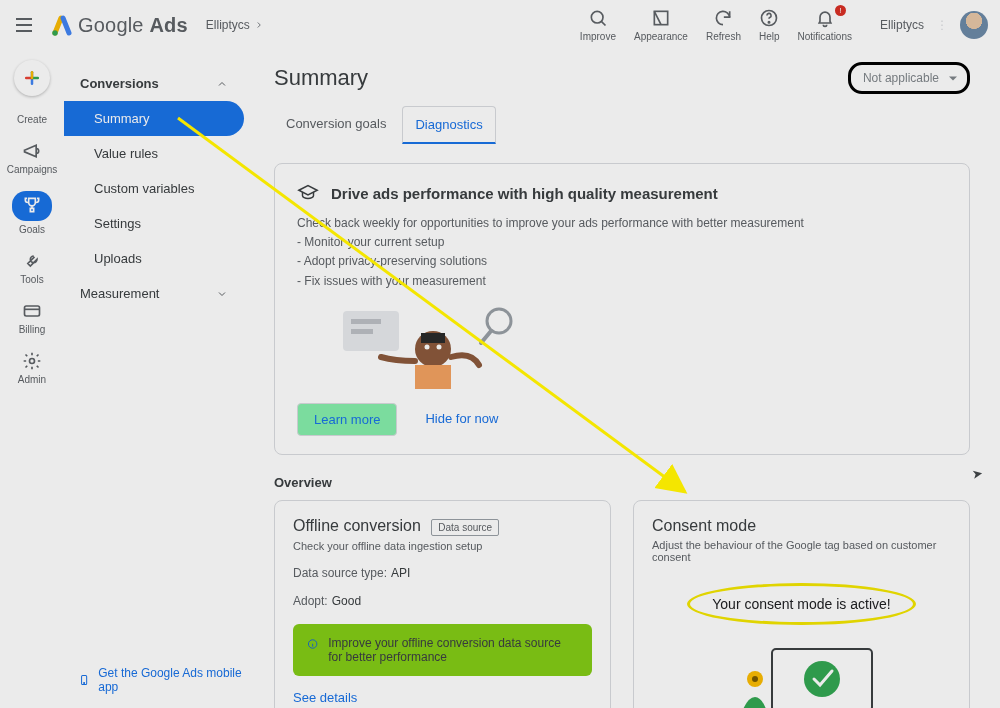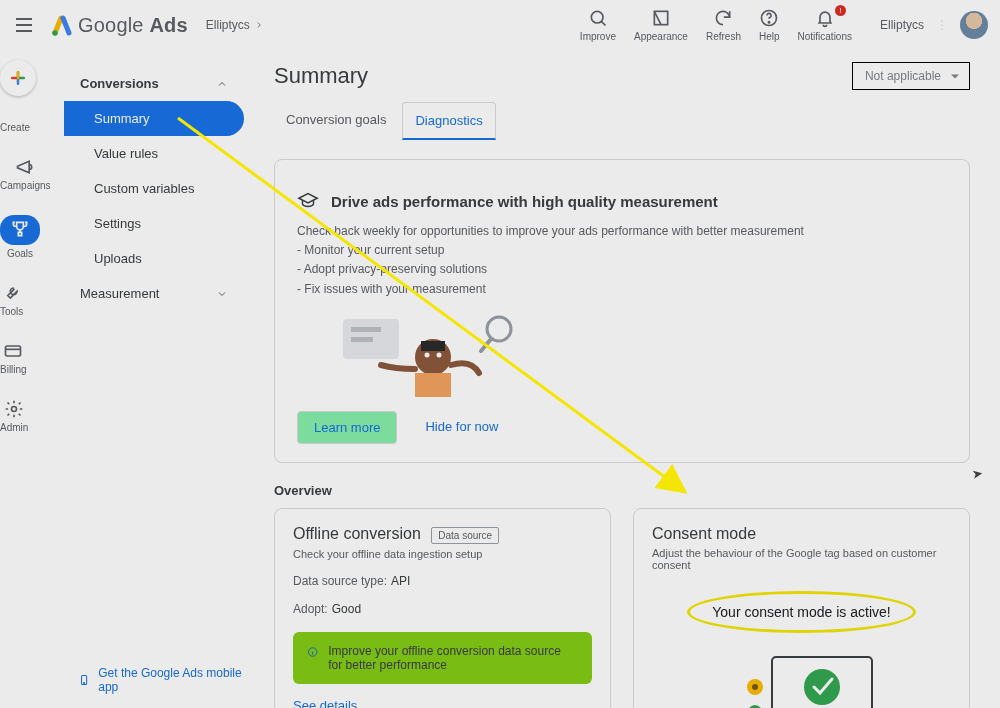--- a/index.html
+++ b/index.html
@@ -14,43 +14,43 @@
   .brand-text .g2 { font-weight:600;}
   .crumb { font-size:12px; color:#5f6368; margin-left:10px; display:flex; align-items:center; gap:4px;}
   .hspace { flex:1;}
   .hactions { display:flex; gap:18px; align-items:flex-start;}
   .hact { display:flex; flex-direction:column; align-items:center; color:#5f6368; font-size:10px; cursor:pointer; gap:3px; position:relative;}
   .hact svg { width:20px; height:20px;}
   .notif-dot { position:absolute; top:-3px; right:6px; width:11px; height:11px; border-radius:50%; background:#d93025; color:white; font-size:8px; display:flex; align-items:center; justify-content:center;}
   .acct { display:flex; align-items:center; gap:12px; margin-left:20px; font-size:12px; color:#5f6368;}
   .avatar { width:28px; height:28px; border-radius:50%; background: radial-gradient(circle at 50% 35%, #e8c7a8 0 35%, transparent 36%), linear-gradient(#6d8aa8,#6d8aa8); background-color:#d9b896;}
   
-  .rail { position:absolute; left:0; top:50px; bottom:0; width:64px; display:flex; flex-direction:column; align-items:flex-start; gap:24px; padding-top:10px;}
+  .rail { position:absolute; left:0; top:50px; bottom:0; width:64px; display:flex; flex-direction:column; align-items:center; gap:16px; padding-top:10px;}
   .rail .create { width:36px; height:36px; border-radius:50%; background:#fff; box-shadow:0 1px 3px rgba(0,0,0,0.25); display:flex; align-items:center; justify-content:center; margin-bottom:2px; cursor:pointer;}
   .rail .r { display:flex; flex-direction:column; align-items:center; font-size:10px; color:#5f6368; cursor:pointer; gap:3px;}
   .rail .r svg { width:20px; height:20px;}
   .pill { background:#1a73e8; border-radius:14px; padding:4px 10px; color:white;}
   .pill svg { stroke:white;}
   
   .subnav { position:absolute; left:64px; top:50px; bottom:0; width:180px; padding-top:16px; font-size:13px;}
   .subnav .grp { display:flex; align-items:center; justify-content:space-between; padding:10px 16px; color:#3c4043; font-weight:600; cursor:pointer;}
   .subnav .item { padding:10px 16px 10px 30px; color:#3c4043; cursor:pointer;}
   .subnav .active { background:#1a73e8; color:#fff; border-radius:0 22px 22px 0;}
   .getapp { position:absolute; bottom:14px; left:14px; font-size:12px; color:#1a73e8; display:flex; gap:8px; align-items:center; cursor:pointer;}
   
   .main { position:absolute; left:244px; right:0; top:50px; bottom:0; padding:12px 30px 20px 30px; overflow:hidden;}
   .titlebar { display:flex; justify-content:space-between; align-items:center;}
   .ptitle { font-size:22px; color:#3c4043;}
-  .na-dd { border:1px solid #000000; border-radius:0; padding:6px 28px 6px 12px; font-size:12px; color:#80868b; position:relative; cursor:pointer;}
+  .na-dd { border:3px solid #000000; border-radius:14px; padding:6px 28px 6px 12px; font-size:12px; color:#80868b; position:relative; cursor:pointer;}
   .na-dd:after { content:""; position:absolute; right:10px; top:50%; border:4px solid transparent; border-top-color:#80868b; transform:translateY(-20%);}
   .tabs { display:flex; gap:4px; margin-top:12px; font-size:13px; border-bottom:1px solid transparent;}
   .tab { padding:10px 12px; color:#5f6368; cursor:pointer;}
   .tab.active { color:#1a73e8; border:1px solid #dadce0; border-bottom:2px solid #1a73e8; border-radius:4px 4px 0 0;}
   .card { border:1px solid #dadce0; border-radius:8px; background:#fff;}
-  .drive { margin-top:18px; padding:30px 22px 18px 22px;}
+  .drive { margin-top:18px; padding:18px 22px 18px 22px;}
   .drive-h { display:flex; gap:12px; align-items:center; font-size:15px; font-weight:600; color:#3c4043;}
   .drive-desc { margin-top:10px; font-size:12px; color:#5f6368; line-height:1.6;}
   .illus { margin:10px 0 8px 36px;}
   .dbtns { display:flex; gap:12px; margin-top:8px;}
   .btn { font-size:13px; padding:8px 16px; border-radius:4px; cursor:pointer;}
   .btn.outline { border:1px solid #dadce0; color:#1a73e8; background:#86efac;}
   .btn.flat { color:#1a73e8;}
   .ovlabel { font-size:13px; font-weight:600; margin:20px 0 10px 0;}
   .row { display:flex; gap:22px;}
   .panel { flex:1; padding:16px 18px 18px 18px;}

